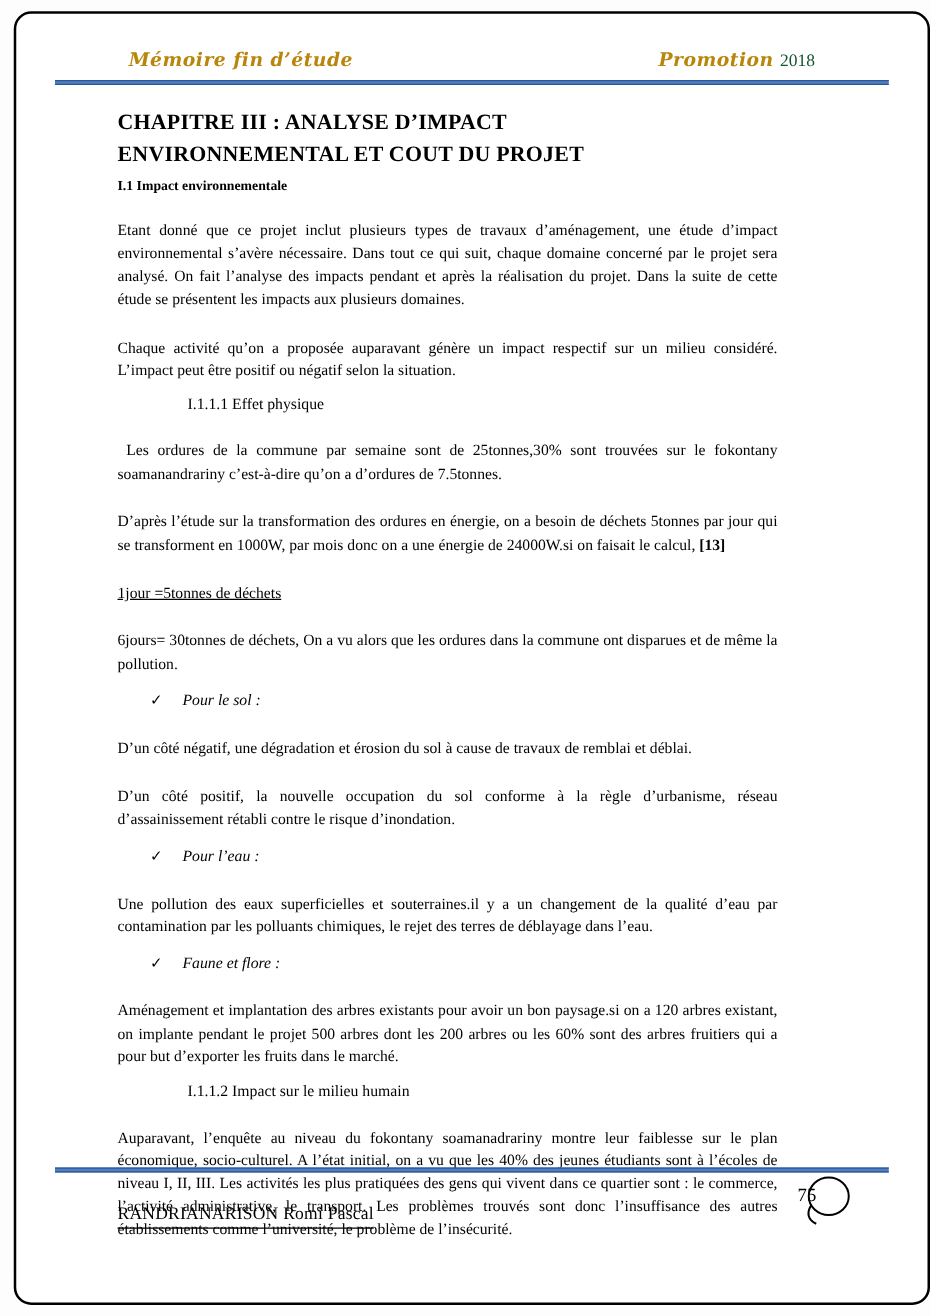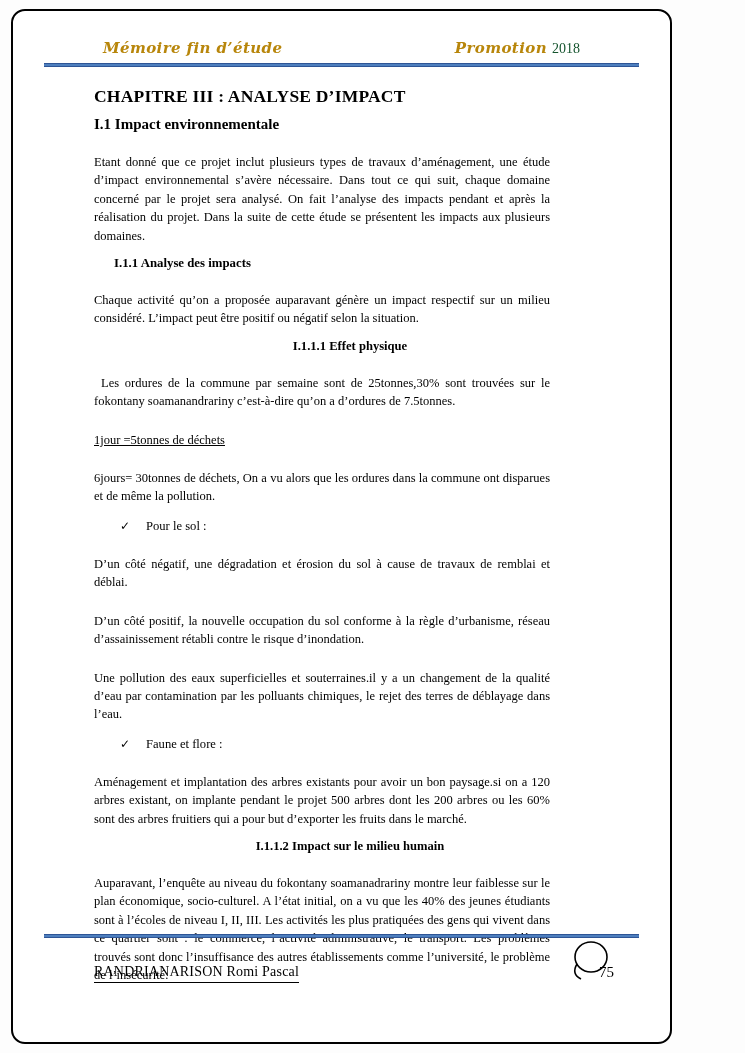--- a/index.html
+++ b/index.html
@@ -1,20 +1,20 @@
 <!DOCTYPE html>
 <html style="--rule-blue: #4e7fbe; --rule-edge: #2e5596; --gold: #b8860b;"><head>
 <meta charset="utf-8">
 <style>
   * { margin:0; padding:0; box-sizing:border-box; }
   html, body { width:745px; height:1053px; background:#fdfdfd; overflow:hidden; }
   body { font-family:"Liberation Serif", serif; color:#000; position:relative; }
 
   .page {
-    position:absolute; left:11px; top:9px; width:661px; height:1035px;
+    position:absolute; left:11px; top:9px; width:733px; height:1035px;
     border:2px solid #000; border-radius:14px; background:#fff; overflow:hidden;
   }
 
   
   .header-row {
     display:flex; justify-content:space-between; align-items:baseline;
     margin:28px 90px 6px 90px;
   }
   .script {
     font-family:"DejaVu Serif", serif; font-style:italic; font-weight:bold;
@@ -26,81 +26,85 @@
   .rule {
     height:4px; background:var(--rule-blue,#4e7fbe);
     border-top:1px solid var(--rule-edge,#2e5596);
     border-bottom:1px solid var(--rule-edge,#2e5596);
     margin:0 31px;
   }
 
   
   .content { padding:16px 120px 0 81px; }
   h1 { font-size:17.5px; line-height:26px; font-weight:bold; margin-bottom:7px; letter-spacing:.2px; }
-  .h2 { font-size:15px; font-weight:bold; margin:2px 0 2px 0; }
+  .h2 { font-size:11px; font-weight:bold; margin:2px 0 2px 0; }
   .h3 { font-size:12.8px; font-weight:bold; margin:3px 0 1px 20px; }
-  .h4 { font-size:12.6px; font-weight:bold; margin:5px 0 3px 56px;text-align:center; }
+  .h4 { font-size:12.6px; font-weight:normal; margin:5px 0 3px 56px; }
   p.body { font-size:12.5px; line-height:18.4px; text-align:justify; margin-bottom:11px;margin-top:20px; }
   p.first-indent { text-indent:7px; }
   p.tight { margin-bottom:11px;text-decoration:underline; }
   .bold { font-weight:bold; }
 
-  .bullet-line { margin:3px 0 10px 26px; font-size:12.6px; line-height:18px; }
+  .bullet-line { margin:3px 0 10px 26px; font-size:12.6px; line-height:18px;font-style:italic; }
   .check { display:inline-block; width:14px; margin-right:12px; font-family:"DejaVu Sans", sans-serif; font-size:12px; }
 
   
   .footer { position:absolute; left:0; right:0; bottom:0; height:108px; }
   .footer-row { display:flex; justify-content:space-between; align-items:flex-start; padding:2px 56px 0 81px; }
   .author {
     margin-top:24px; font-size:14px; letter-spacing:.2px;
     border-bottom:1px solid #000; padding-bottom:2px;
   }
   .page-badge { position:relative; width:48px; height:48px; display:inline-block; }
   .page-badge svg { position:absolute; left:0; top:0; }
   .page-badge-num {
-    position:absolute; left:0; top:22px; width:48px; text-align:right;
+    position:absolute; left:0; top:7px; width:48px; text-align:left;
     font-size:15px; line-height:20px;
   }
 </style>
 </head>
 <body>
 
 <div class="page">
 
   <div class="header-row">
     <span class="script">Mémoire fin d’étude</span>
     <span>
       <span class="script">Promotion</span><span class="year">2018</span>
     </span>
   </div>
   <div class="rule"></div>
 
   <div class="content">
 
     <h1>
       <span>CHAPITRE III : ANALYSE D’IMPACT</span><br>
+      <span>ENVIRONNEMENTAL ET COUT DU PROJET</span>
     </h1>
 
     <div class="h2">I.1 Impact environnementale</div>
     <p class="body">Etant donné que ce projet inclut plusieurs types de travaux d’aménagement, une étude d’impact environnemental s’avère nécessaire. Dans tout ce qui suit, chaque domaine concerné par le projet sera analysé. On fait l’analyse des impacts pendant et après la réalisation du projet. Dans la suite de cette étude se présentent les impacts aux plusieurs domaines.</p>
 
-    <div class="h3">I.1.1 Analyse des impacts</div>
     <p class="body">Chaque activité qu’on a proposée auparavant génère un impact respectif sur un milieu considéré. L’impact peut être positif ou négatif selon la situation.</p>
 
     <div class="h4">I.1.1.1 Effet physique</div>
     <p class="body first-indent">Les ordures de la commune par semaine sont de 25tonnes,30% sont trouvées sur le fokontany soamanandrariny c’est-à-dire qu’on a d’ordures de 7.5tonnes.</p>
+    <p class="body"><span>D’après l’étude sur la transformation des ordures en énergie, on a besoin de déchets 5tonnes par jour qui se transforment en 1000W, par mois donc on a une énergie de 24000W.si on faisait le calcul,</span> <span class="bold">[13]</span></p>
     <p class="body tight">1jour =5tonnes de déchets</p>
     <p class="body">6jours= 30tonnes de déchets, On a vu alors que les ordures dans la commune ont disparues et de même la pollution.</p>
 
     <div class="bullet-line">
       <span class="check">✓</span><span>Pour le sol :</span>
     </div>
     <p class="body">D’un côté négatif, une dégradation et érosion du sol à cause de travaux de remblai et déblai.</p>
     <p class="body">D’un côté positif, la nouvelle occupation du sol conforme à la règle d’urbanisme, réseau d’assainissement rétabli contre le risque d’inondation.</p>
 
+    <div class="bullet-line">
+      <span class="check">✓</span><span>Pour l’eau :</span>
+    </div>
     <p class="body">Une pollution des eaux superficielles et souterraines.il y a un changement de la qualité d’eau par contamination par les polluants chimiques, le rejet des terres de déblayage dans l’eau.</p>
 
     <div class="bullet-line">
       <span class="check">✓</span><span>Faune et flore :</span>
     </div>
     <p class="body">Aménagement et implantation des arbres existants pour avoir un bon paysage.si on a 120 arbres existant, on implante pendant le projet 500 arbres dont les 200 arbres ou les 60% sont des arbres fruitiers qui a pour but d’exporter les fruits dans le marché.</p>
 
     <div class="h4">I.1.1.2 Impact sur le milieu humain</div>
     <p class="body">Auparavant, l’enquête au niveau du fokontany soamanadrariny montre leur faiblesse sur le plan économique, socio-culturel. A l’état initial, on a vu que les 40% des jeunes étudiants sont à l’écoles de niveau I, II, III. Les activités les plus pratiquées des gens qui vivent dans ce quartier sont : le commerce, l’activité administrative, le transport. Les problèmes trouvés sont donc l’insuffisance des autres établissements comme l’université, le problème de l’insécurité.</p>
 

